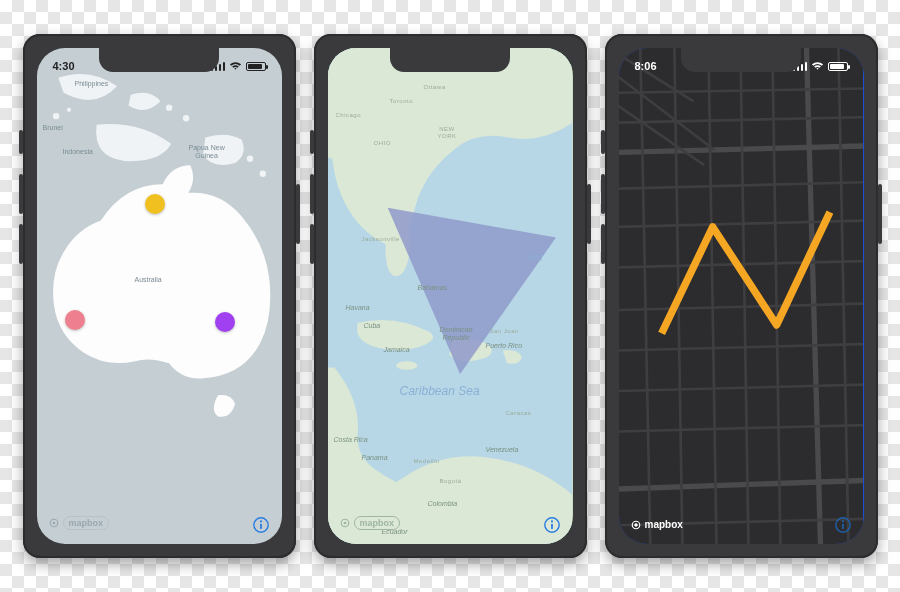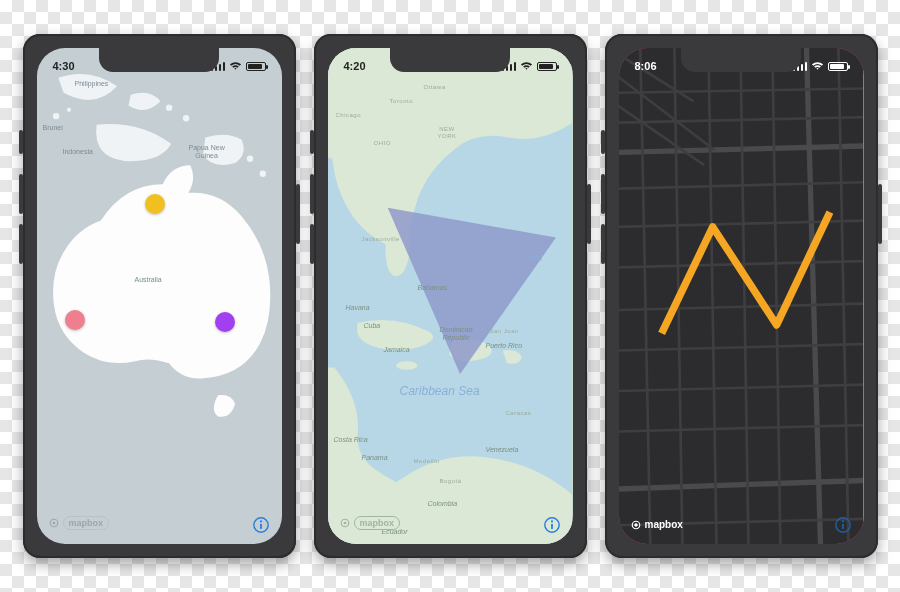--- a/index.html
+++ b/index.html
@@ -116,21 +116,21 @@
 
   
   .screen-2 { background:#c7dbc9; color:#222; }
   .screen-2 .label { color:#7a9182; font-style:italic; }
   .screen-2 .label.state { font-style:normal; color:#9aab9c; font-size:6px; letter-spacing:.5px;}
   .sea { position:absolute; font-size:8px; color:#8bb0d6; font-style:italic;}
   .attribution.green { color:#a0b5a4; }
   .attribution.green .pill{ padding:1px 5px; border:1px solid #a0b5a4; border-radius:8px;}
 
   
-  .screen-3 { background:#ec4899; color:#fff; }
+  .screen-3 { background:#1d4ed8; color:#fff; }
   .screen-3 .statusbar { color:#fff; }
   .attribution.dark { color:#fff; }
   .attribution.dark .logo-icon svg circle{ stroke:#fff;}
   .route { stroke:#f5a623; stroke-width:7; fill:none; stroke-linejoin:round;}
   .street { stroke:#3e3e40; fill:none; }
   .street.major { stroke-width:5; stroke:#4a4a4c;}
   .street.minor { stroke-width:2.5; }
 </style>
 </head>
 <body>
@@ -226,39 +226,20 @@
     </div>
   </div>
 </div>
 
 <div class="phone">
   <span class="btn-l2"></span>
     <span class="btn-r"></span>
   <div class="screen screen-2">
     <div class="notch"></div>
 
-    <div class="statusbar">
-      <span>4:20</span>
-      <span class="sb-right">
-        <span class="sig-icon">
-            <span></span>
-            <span></span>
-            <span></span>
-            <span></span>
-          </span>
-        <span class="wifi-icon">
-            <svg viewBox="0 0 14 10">
-              <path d="M7 9 L8.2 7.6 Q7 6.8 5.8 7.6 Z M3.4 5.6 Q7 2.8 10.6 5.6 L9.2 7 Q7 5.4 4.8 7 Z M1 3.2 Q7 -1.4 13 3.2 L11.6 4.6 Q7 1 2.4 4.6 Z" fill="currentColor"></path>
-            </svg>
-          </span>
-        <span class="batt-icon">
-            <span class="fill"></span>
-          </span>
-      </span>
-    </div>
 
     <div class="map">
       <svg viewBox="0 0 230 496" preserveAspectRatio="xMidYMid slice" style="position:absolute;inset:0;">
 
         <rect width="230" height="496" fill="#b7d7e6"></rect>
 
         <path fill="#dbe8d5" d="
           M-10 -10 L230 -10 L230 70
           q-30 20 -60 14
           q-30 -6 -50 10

